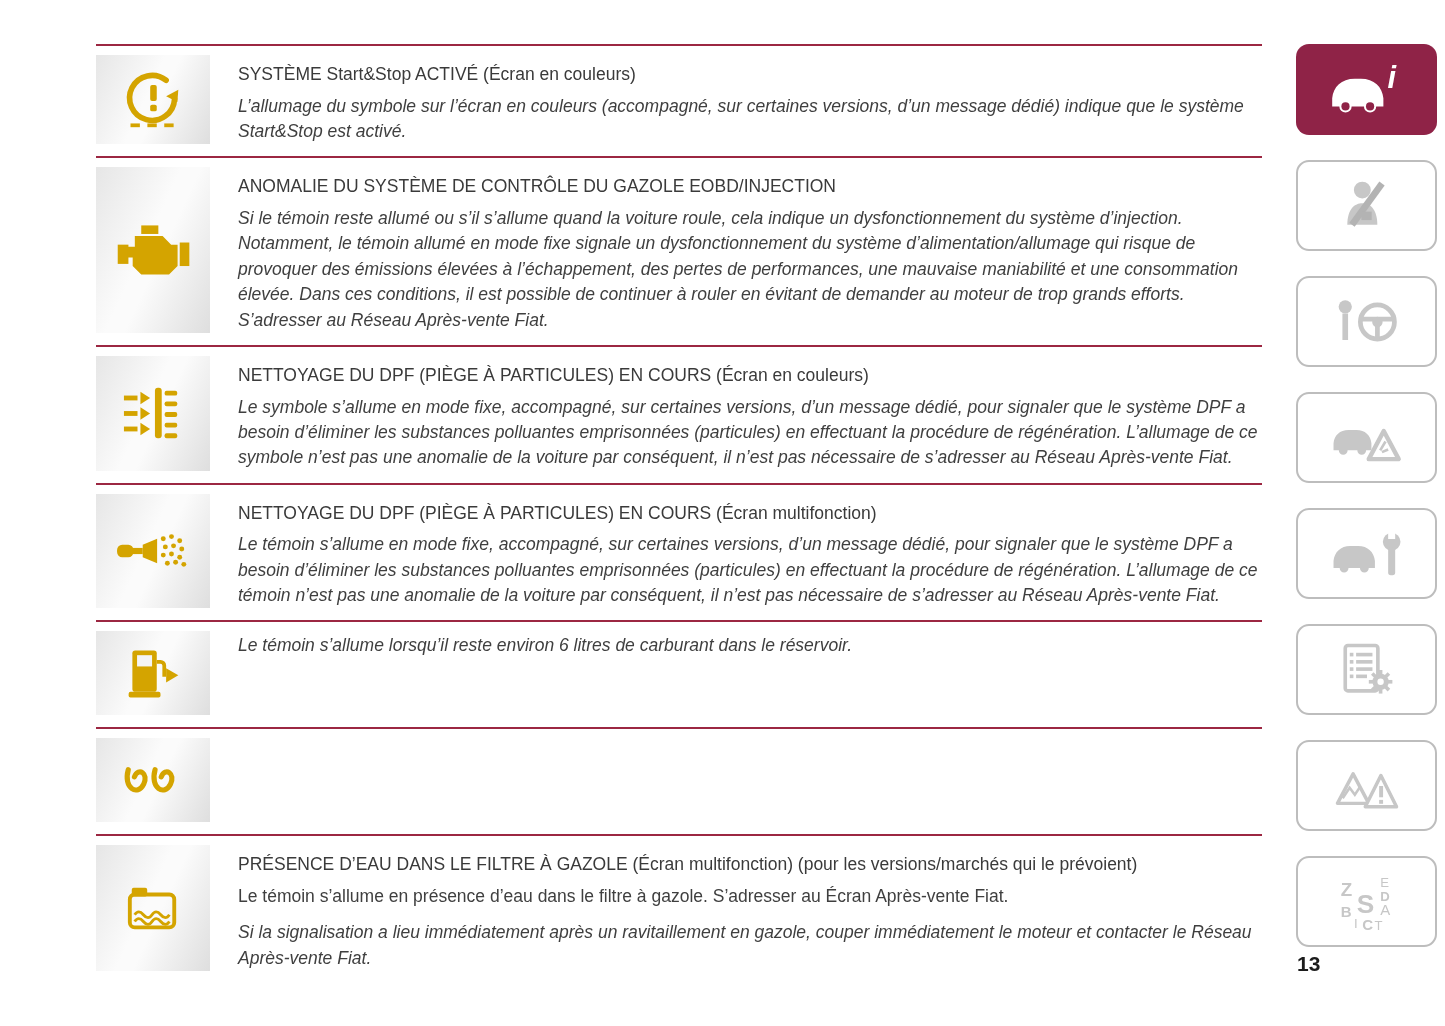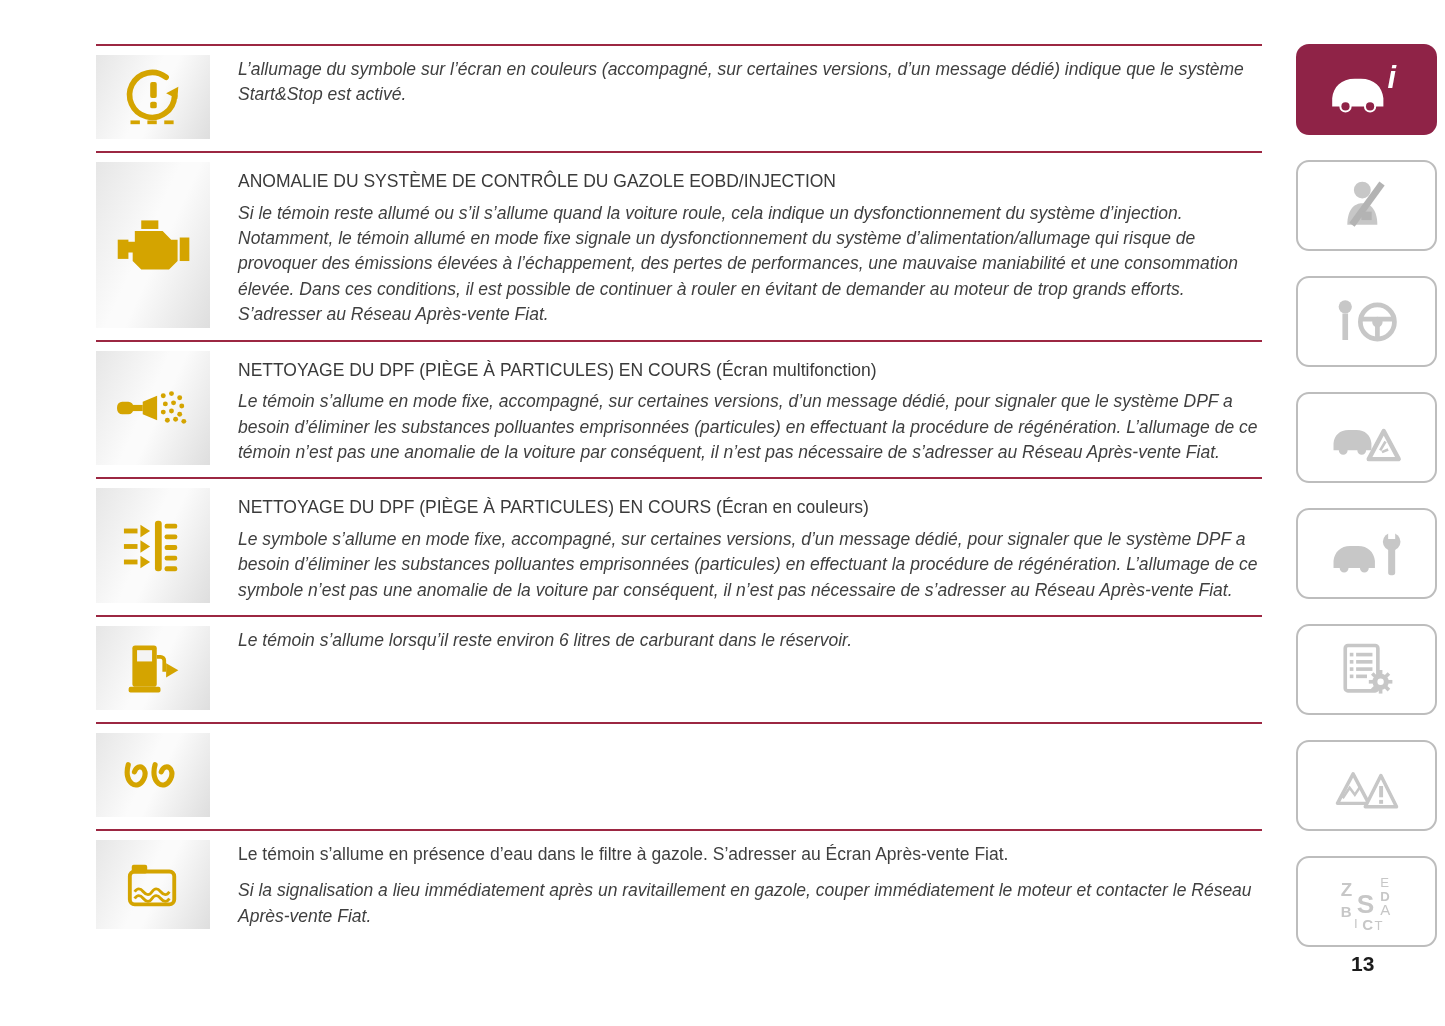--- a/index.html
+++ b/index.html
@@ -17,21 +17,21 @@
   .text-col{flex:1;padding:6px 0 0 28px;}
   h2.title{font-size:17.5px;font-weight:400;color:#3a3a3a;margin:6px 0 7px 0;line-height:1.35;}
   .text-col p{font-size:17.5px;line-height:1.45;margin:0 0 11px 0;color:#3f3f3f;}
   .text-col p:last-child{margin-bottom:0;font-style:italic;}
   .sidebar{position:absolute;left:1296px;top:44px;display:flex;flex-direction:column;gap:25px;}
   .side-item{
     width:141px;height:91px;box-sizing:border-box;border:2px solid #bdbdbd;border-radius:13px;
     background:#ffffff;display:flex;align-items:center;justify-content:center;
   }
   .side-item.active{background:#8f2347;border:none;}
-  .page-num{position:absolute;left:1351px;top:952px;font-size:21px;font-weight:700;color:#1c1c1c;}
+  .page-num{position:absolute;left:1297px;top:952px;font-size:21px;font-weight:700;color:#1c1c1c;}
   svg text{font-family:"Liberation Sans",sans-serif;}
 </style>
 </head>
 <body>
 
 <div class="content">
 
   <section class="section">
     <div class="icon-box">
       <svg viewBox="0 0 64 64" width="60" height="60">
@@ -40,38 +40,64 @@
         <rect x="29" y="16" width="7" height="17" rx="2" fill="#d4a400"></rect>
         <rect x="29" y="37" width="7" height="7" rx="2" fill="#d4a400"></rect>
         <g fill="#d4a400">
             <rect x="8" y="57" width="10" height="4"></rect>
             <rect x="26" y="57" width="10" height="4"></rect>
             <rect x="44" y="57" width="10" height="4"></rect>
           </g>
       </svg>
     </div>
     <div class="text-col">
+      <h2 class="title">SYSTÈME Start&amp;Stop ACTIVÉ (Écran en couleurs)</h2>
       <p>L’allumage du symbole sur l’écran en couleurs (accompagné, sur certaines versions, d’un message dédié) indique que le système Start&amp;Stop est activé.</p>
     </div>
   </section>
 
   <section class="section">
     <div class="icon-box">
       <svg viewBox="0 0 74 58" width="80" height="62">
         <g fill="#d4a400">
           <rect x="26" y="6" width="16" height="8"></rect>
           <rect x="4" y="24" width="10" height="18"></rect>
           <rect x="62" y="22" width="9" height="22"></rect>
           <polygon points="20,16 46,16 54,24 60,24 60,44 52,52 26,52 18,44 18,36 13,36 13,26 20,26"></polygon>
         </g>
       </svg>
     </div>
     <div class="text-col">
       <h2 class="title">ANOMALIE DU SYSTÈME DE CONTRÔLE DU GAZOLE EOBD/INJECTION</h2>
       <p>Si le témoin reste allumé ou s’il s’allume quand la voiture roule, cela indique un dysfonctionnement du système d’injection. Notamment, le témoin allumé en mode fixe signale un dysfonctionnement du système d’alimentation/allumage qui risque de provoquer des émissions élevées à l’échappement, des pertes de performances, une mauvaise maniabilité et une consommation élevée. Dans ces conditions, il est possible de continuer à rouler en évitant de demander au moteur de trop grands efforts. S’adresser au Réseau Après-vente Fiat.</p>
+    </div>
+  </section>
+
+  <section class="section">
+    <div class="icon-box">
+      <svg viewBox="0 0 64 64" width="62" height="62">
+        <g fill="#d4a400">
+          <rect x="34" y="6" width="7" height="52" rx="3"></rect>
+          <rect x="44" y="9" width="13" height="5" rx="2"></rect>
+          <rect x="44" y="20" width="13" height="5" rx="2"></rect>
+          <rect x="44" y="31" width="13" height="5" rx="2"></rect>
+          <rect x="44" y="42" width="13" height="5" rx="2"></rect>
+          <rect x="44" y="53" width="13" height="5" rx="2"></rect>
+          <rect x="2" y="14" width="14" height="5"></rect>
+            <polygon points="19,10 29,16.5 19,23"></polygon>
+          <rect x="2" y="30" width="14" height="5"></rect>
+            <polygon points="19,26 29,32.5 19,39"></polygon>
+          <rect x="2" y="46" width="14" height="5"></rect>
+            <polygon points="19,42 29,48.5 19,55"></polygon>
+        </g>
+      </svg>
+    </div>
+    <div class="text-col">
+      <h2 class="title">NETTOYAGE DU DPF (PIÈGE À PARTICULES) EN COURS (Écran en couleurs)</h2>
+      <p>Le symbole s’allume en mode fixe, accompagné, sur certaines versions, d’un message dédié, pour signaler que le système DPF a besoin d’éliminer les substances polluantes emprisonnées (particules) en effectuant la procédure de régénération. L’allumage de ce symbole n’est pas une anomalie de la voiture par conséquent, il n’est pas nécessaire de s’adresser au Réseau Après-vente Fiat.</p>
     </div>
   </section>
 
   <section class="section">
     <div class="icon-box">
       <svg viewBox="0 0 74 48" width="76" height="50">
         <g fill="#d4a400">
           <rect x="2" y="18" width="16" height="12" rx="5"></rect>
           <rect x="17" y="21" width="10" height="6"></rect>
           <polygon points="27,18 41,12 41,36 27,30"></polygon>
@@ -91,45 +117,20 @@
       </svg>
     </div>
     <div class="text-col">
       <h2 class="title">NETTOYAGE DU DPF (PIÈGE À PARTICULES) EN COURS (Écran multifonction)</h2>
       <p>Le témoin s’allume en mode fixe, accompagné, sur certaines versions, d’un message dédié, pour signaler que le système DPF a besoin d’éliminer les substances polluantes emprisonnées (particules) en effectuant la procédure de régénération. L’allumage de ce témoin n’est pas une anomalie de la voiture par conséquent, il n’est pas nécessaire de s’adresser au Réseau Après-vente Fiat.</p>
     </div>
   </section>
 
   <section class="section">
     <div class="icon-box">
-      <svg viewBox="0 0 64 64" width="62" height="62">
-        <g fill="#d4a400">
-          <rect x="34" y="6" width="7" height="52" rx="3"></rect>
-          <rect x="44" y="9" width="13" height="5" rx="2"></rect>
-          <rect x="44" y="20" width="13" height="5" rx="2"></rect>
-          <rect x="44" y="31" width="13" height="5" rx="2"></rect>
-          <rect x="44" y="42" width="13" height="5" rx="2"></rect>
-          <rect x="44" y="53" width="13" height="5" rx="2"></rect>
-          <rect x="2" y="14" width="14" height="5"></rect>
-            <polygon points="19,10 29,16.5 19,23"></polygon>
-          <rect x="2" y="30" width="14" height="5"></rect>
-            <polygon points="19,26 29,32.5 19,39"></polygon>
-          <rect x="2" y="46" width="14" height="5"></rect>
-            <polygon points="19,42 29,48.5 19,55"></polygon>
-        </g>
-      </svg>
-    </div>
-    <div class="text-col">
-      <h2 class="title">NETTOYAGE DU DPF (PIÈGE À PARTICULES) EN COURS (Écran en couleurs)</h2>
-      <p>Le symbole s’allume en mode fixe, accompagné, sur certaines versions, d’un message dédié, pour signaler que le système DPF a besoin d’éliminer les substances polluantes emprisonnées (particules) en effectuant la procédure de régénération. L’allumage de ce symbole n’est pas une anomalie de la voiture par conséquent, il n’est pas nécessaire de s’adresser au Réseau Après-vente Fiat.</p>
-    </div>
-  </section>
-
-  <section class="section">
-    <div class="icon-box">
       <svg viewBox="0 0 64 64" width="60" height="60">
         <g fill="#d4a400">
           <rect x="10" y="8" width="26" height="44" rx="3"></rect>
           <rect x="6" y="52" width="34" height="6" rx="2"></rect>
           <polygon points="46,27 59,34.5 46,42"></polygon>
         </g>
         <rect x="15" y="13" width="16" height="12" fill="#f4f4f4"></rect>
         <path d="M36 20 h4 a4 4 0 0 1 4 4 v12" fill="none" stroke="#d4a400" stroke-width="4"></path>
       </svg>
     </div>
@@ -149,20 +150,21 @@
   <section class="section">
     <div class="icon-box">
       <svg viewBox="0 0 64 58" width="62" height="56">
         <rect x="10" y="8" width="16" height="9" rx="2" fill="#d4a400"></rect>
         <rect x="8" y="15" width="46" height="34" rx="5" fill="none" stroke="#d4a400" stroke-width="4"></rect>
         <path d="M13 36 q4 -6 9 0 t9 0 t9 0 t9 0" fill="none" stroke="#d4a400" stroke-width="3"></path>
         <path d="M13 43 q4 -6 9 0 t9 0 t9 0 t9 0" fill="none" stroke="#d4a400" stroke-width="3"></path>
       </svg>
     </div>
     <div class="text-col">
+      <h2 class="title">PRÉSENCE D’EAU DANS LE FILTRE À GAZOLE (Écran multifonction) (pour les versions/marchés qui le prévoient)</h2>
       <p>Le témoin s’allume en présence d’eau dans le filtre à gazole. S’adresser au Écran Après-vente Fiat.</p>
       <p>Si la signalisation a lieu immédiatement après un ravitaillement en gazole, couper immédiatement le moteur et contacter le Réseau Après-vente Fiat.</p>
     </div>
   </section>
 
 </div>
 
 <nav class="sidebar">
 
   <div class="side-item active">

